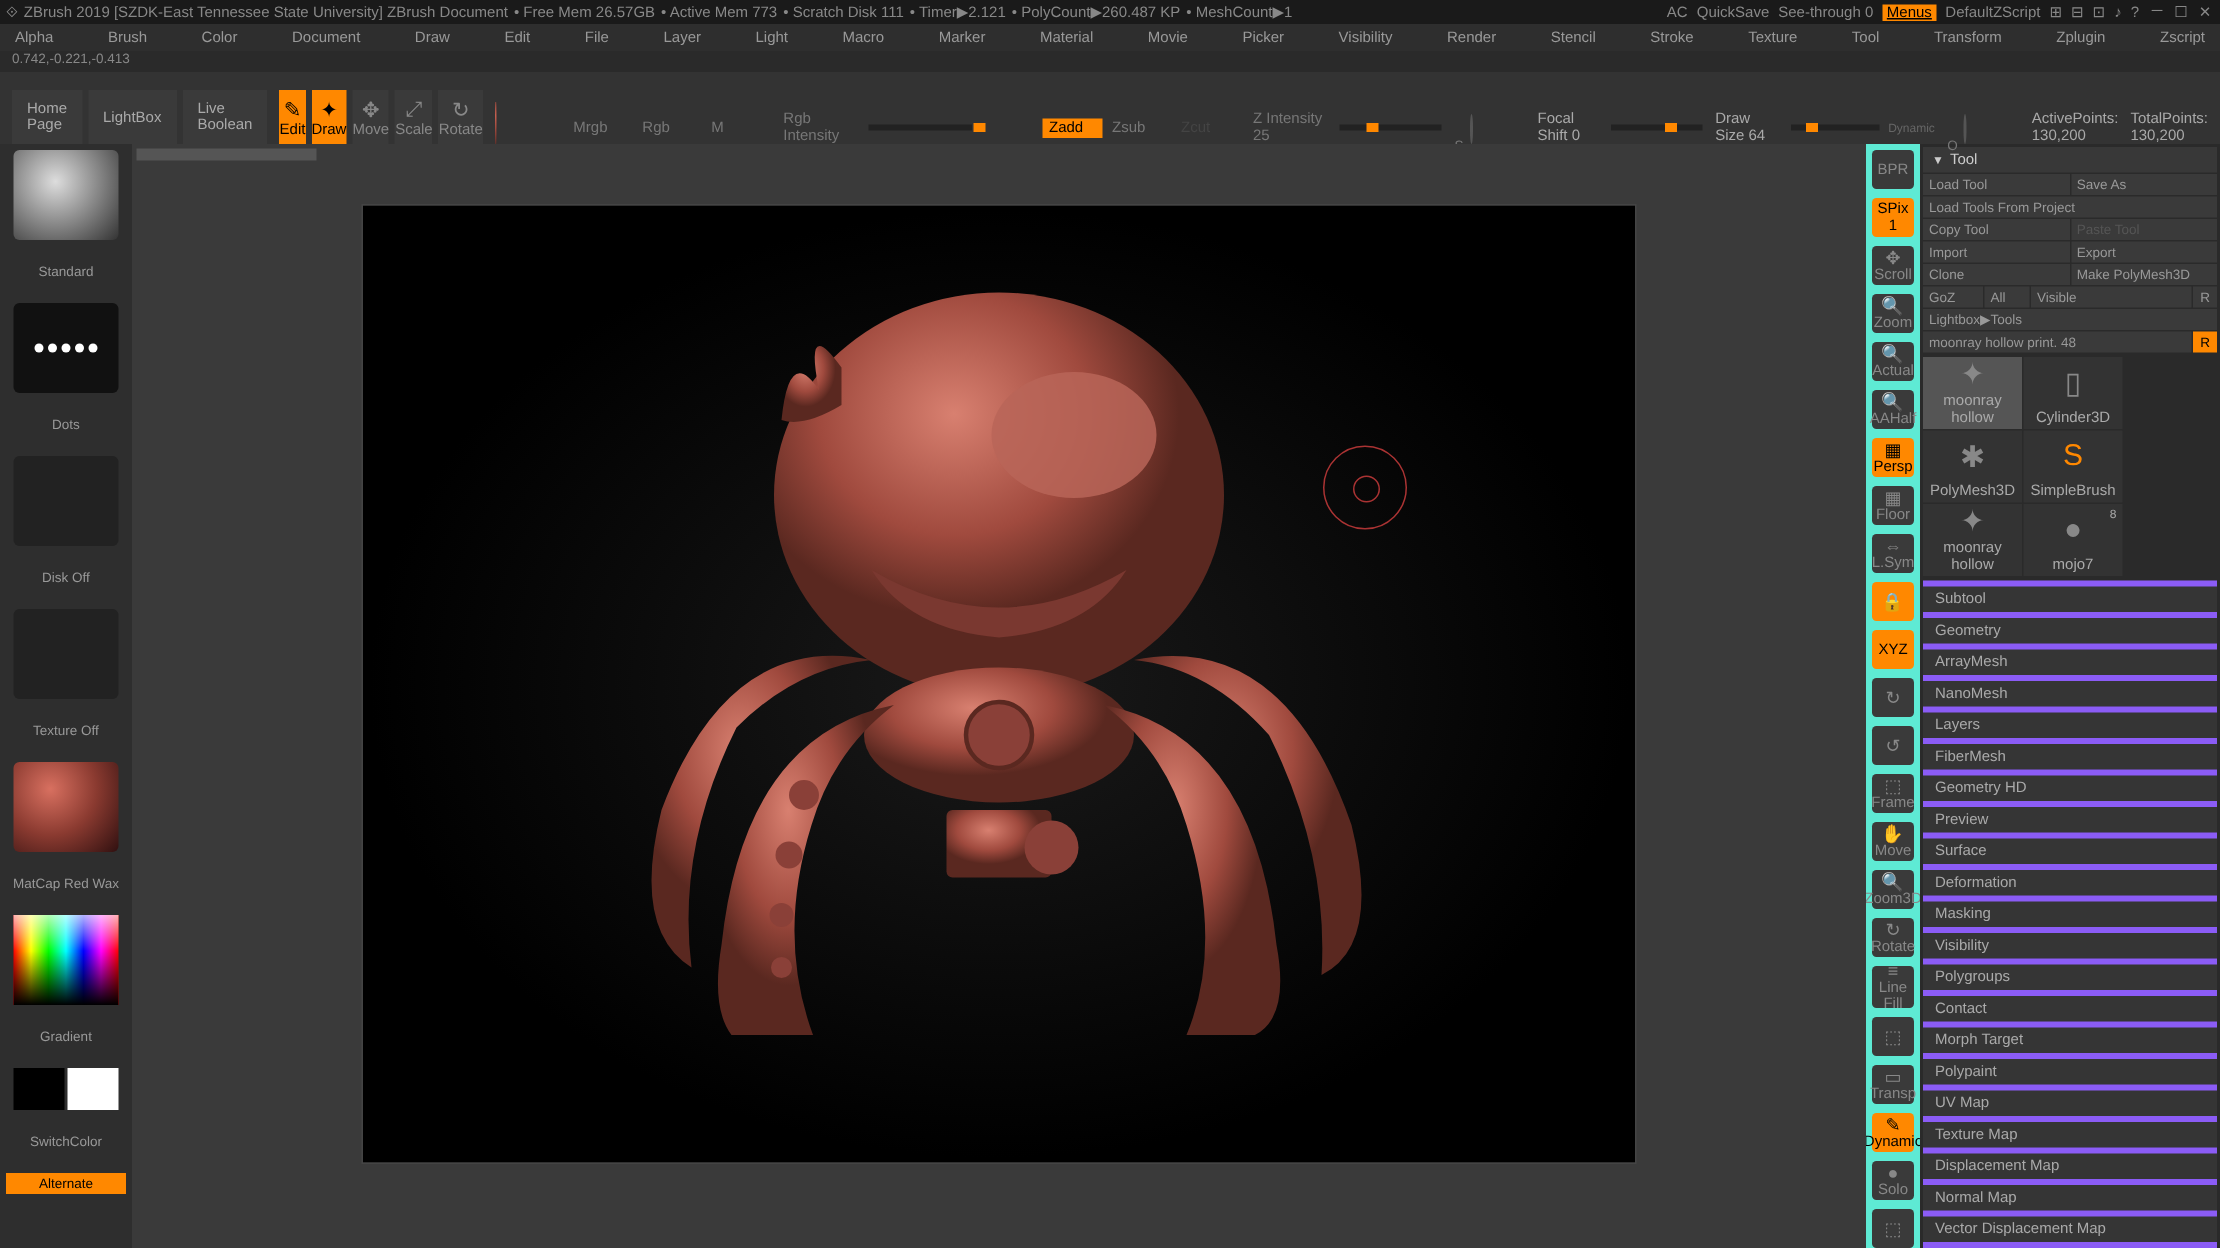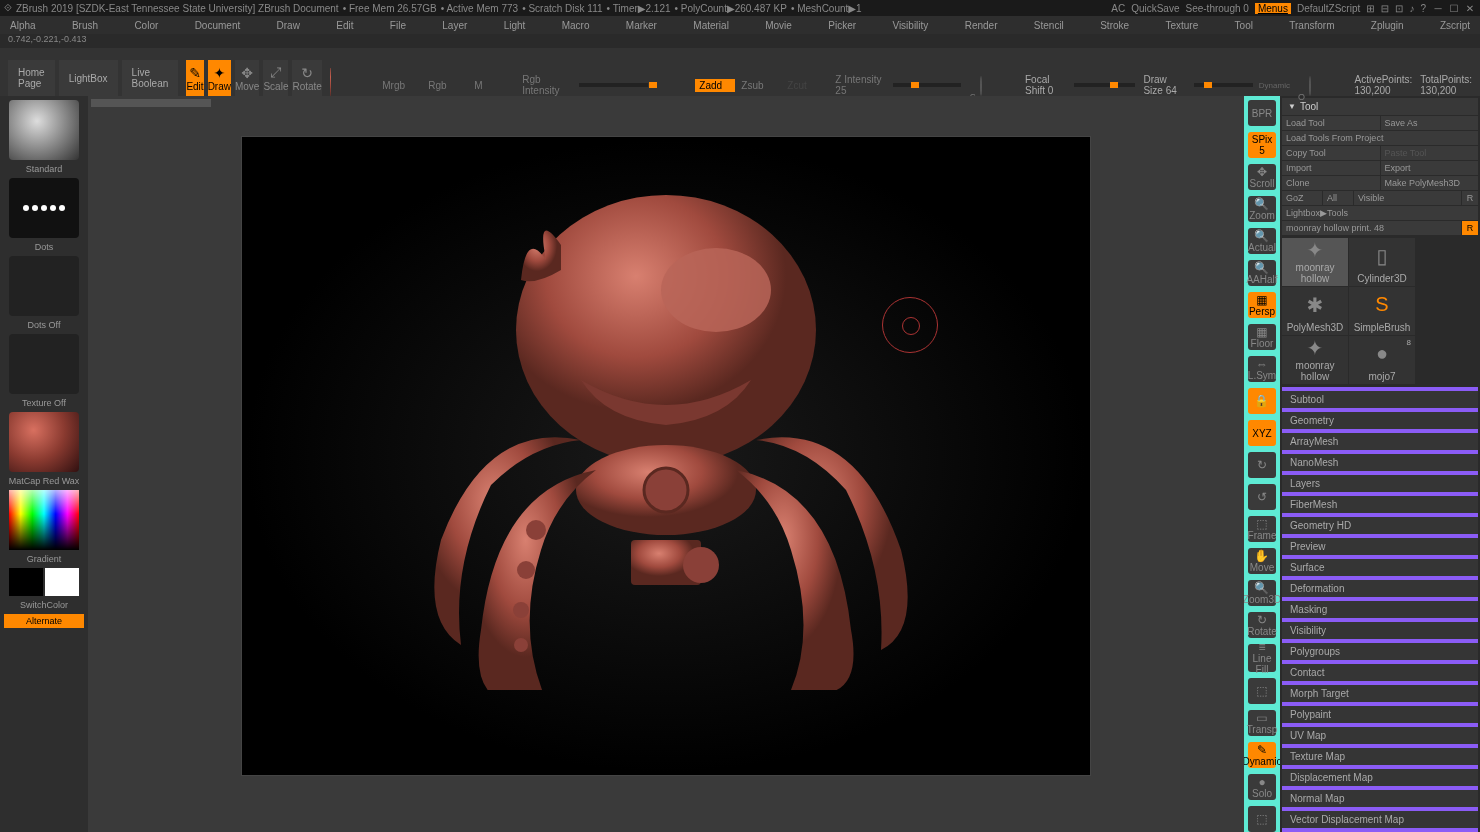--- a/index.html
+++ b/index.html
@@ -17,21 +17,21 @@
 .tb-circle { width: 28px; height: 28px; border-radius: 50%; background: #444; }
 .tb-circle.red { background: radial-gradient(circle at 30% 30%, #c86050, #703028); }
 .tb-circle.gray { background: radial-gradient(circle at 30% 30%, #888, #333); }
 .tb-group { display: flex; gap: 8px; font-size: 9px; margin-left: 39px; }
 .tb-row { display: flex; gap: 6px; align-items: center; }
 .tb-label { color: #777; min-width: 40px; }
 .tb-label.orange { background: #ff8800; color: #000; padding: 1px 4px; }
 .mini-slider { width: 80px; height: 4px; background: #222; position: relative; }
 .mini-slider .knob { position: absolute; width: 8px; height: 6px; background: #ff8800; top: -1px; }
 .main { display: flex; height: calc(832px - 96px); }
-.left-panel { width: 88px; background: #2e2e2e; padding: 4px; display: flex; flex-direction: column; gap: 2px; }
+.left-panel { width: 88px; background: #2e2e2e; padding: 4px; display: flex; flex-direction: column; gap: 14px; }
 .lp-tile { width: 70px; height: 60px; background: #222; margin: 0 auto; border-radius: 4px; position: relative; }
 .lp-label { text-align: center; font-size: 9px; color: #999; padding: 2px 0; }
 .lp-label.orange { background: #ff8800; color: #000; }
 .canvas-wrap { flex: 1; background: #3a3a3a; position: relative; padding: 40px 60px; }
 .canvas { width: 850px; height: 640px; background: radial-gradient(ellipse at center, #1a1a1a 0%, #000 70%); margin: 0 auto; position: relative; border: 1px solid #444; }
 .model { position: absolute; left: 50%; top: 50%; transform: translate(-50%, -55%); width: 560px; height: 520px; }
 .cursor-ring { position: absolute; border: 1px solid #aa3333; border-radius: 50%; width: 56px; height: 56px; }
 .cursor-ring.inner { width: 18px; height: 18px; left: 19px; top: 19px; position: absolute; }
 .right-strip { width: 36px; background: #5eead4; display: flex; flex-direction: column; align-items: center; padding-top: 4px; gap: 6px; }
 .rs-btn { width: 28px; height: 28px; background: #3a3a3a; border-radius: 3px; font-size: 7px; color: #888; display: flex; flex-direction: column; align-items: center; justify-content: center; text-align: center; }
@@ -202,21 +202,21 @@
     <div class="lp-label">Standard</div>
     <div class="lp-tile" style="background:#111;display:flex;align-items:center;justify-content:center;gap:3px">
       <span style="width:6px;height:6px;background:#fff;border-radius:50%"></span>
         <span style="width:6px;height:6px;background:#fff;border-radius:50%"></span>
         <span style="width:6px;height:6px;background:#fff;border-radius:50%"></span>
         <span style="width:6px;height:6px;background:#fff;border-radius:50%"></span>
         <span style="width:6px;height:6px;background:#fff;border-radius:50%"></span>
     </div>
     <div class="lp-label">Dots</div>
     <div class="lp-tile"></div>
-    <div class="lp-label">Dots Off</div>
+    <div class="lp-label">Disk Off</div>
     <div class="lp-tile"></div>
     <div class="lp-label">Texture Off</div>
     <div class="lp-tile" style="background:radial-gradient(circle at 35% 30%,#d87060,#8a3a30 50%,#301010)"></div>
     <div class="lp-label">MatCap Red Wax</div>
     <div class="color-picker"></div>
     <div class="lp-label">Gradient</div>
     <div style="display:flex;gap:2px;justify-content:center">
         <div style="width:34px;height:28px;background:#000"></div>
         <div style="width:34px;height:28px;background:#fff"></div>
       </div>
@@ -256,21 +256,21 @@
         <div class="cursor-ring inner"></div>
       </div>
     </div>
   </div>
 
   <div class="right-strip" id="rightstrip">
       <div class="rs-btn">
         <div>BPR</div>
       </div>
       <div class="rs-btn orange">
-        <div>SPix 5</div>
+        <div>SPix 1</div>
       </div>
       <div class="rs-btn">
         <div class="ic">✥</div>
         <div>Scroll</div>
       </div>
       <div class="rs-btn">
         <div class="ic">🔍</div>
         <div>Zoom</div>
       </div>
       <div class="rs-btn">

